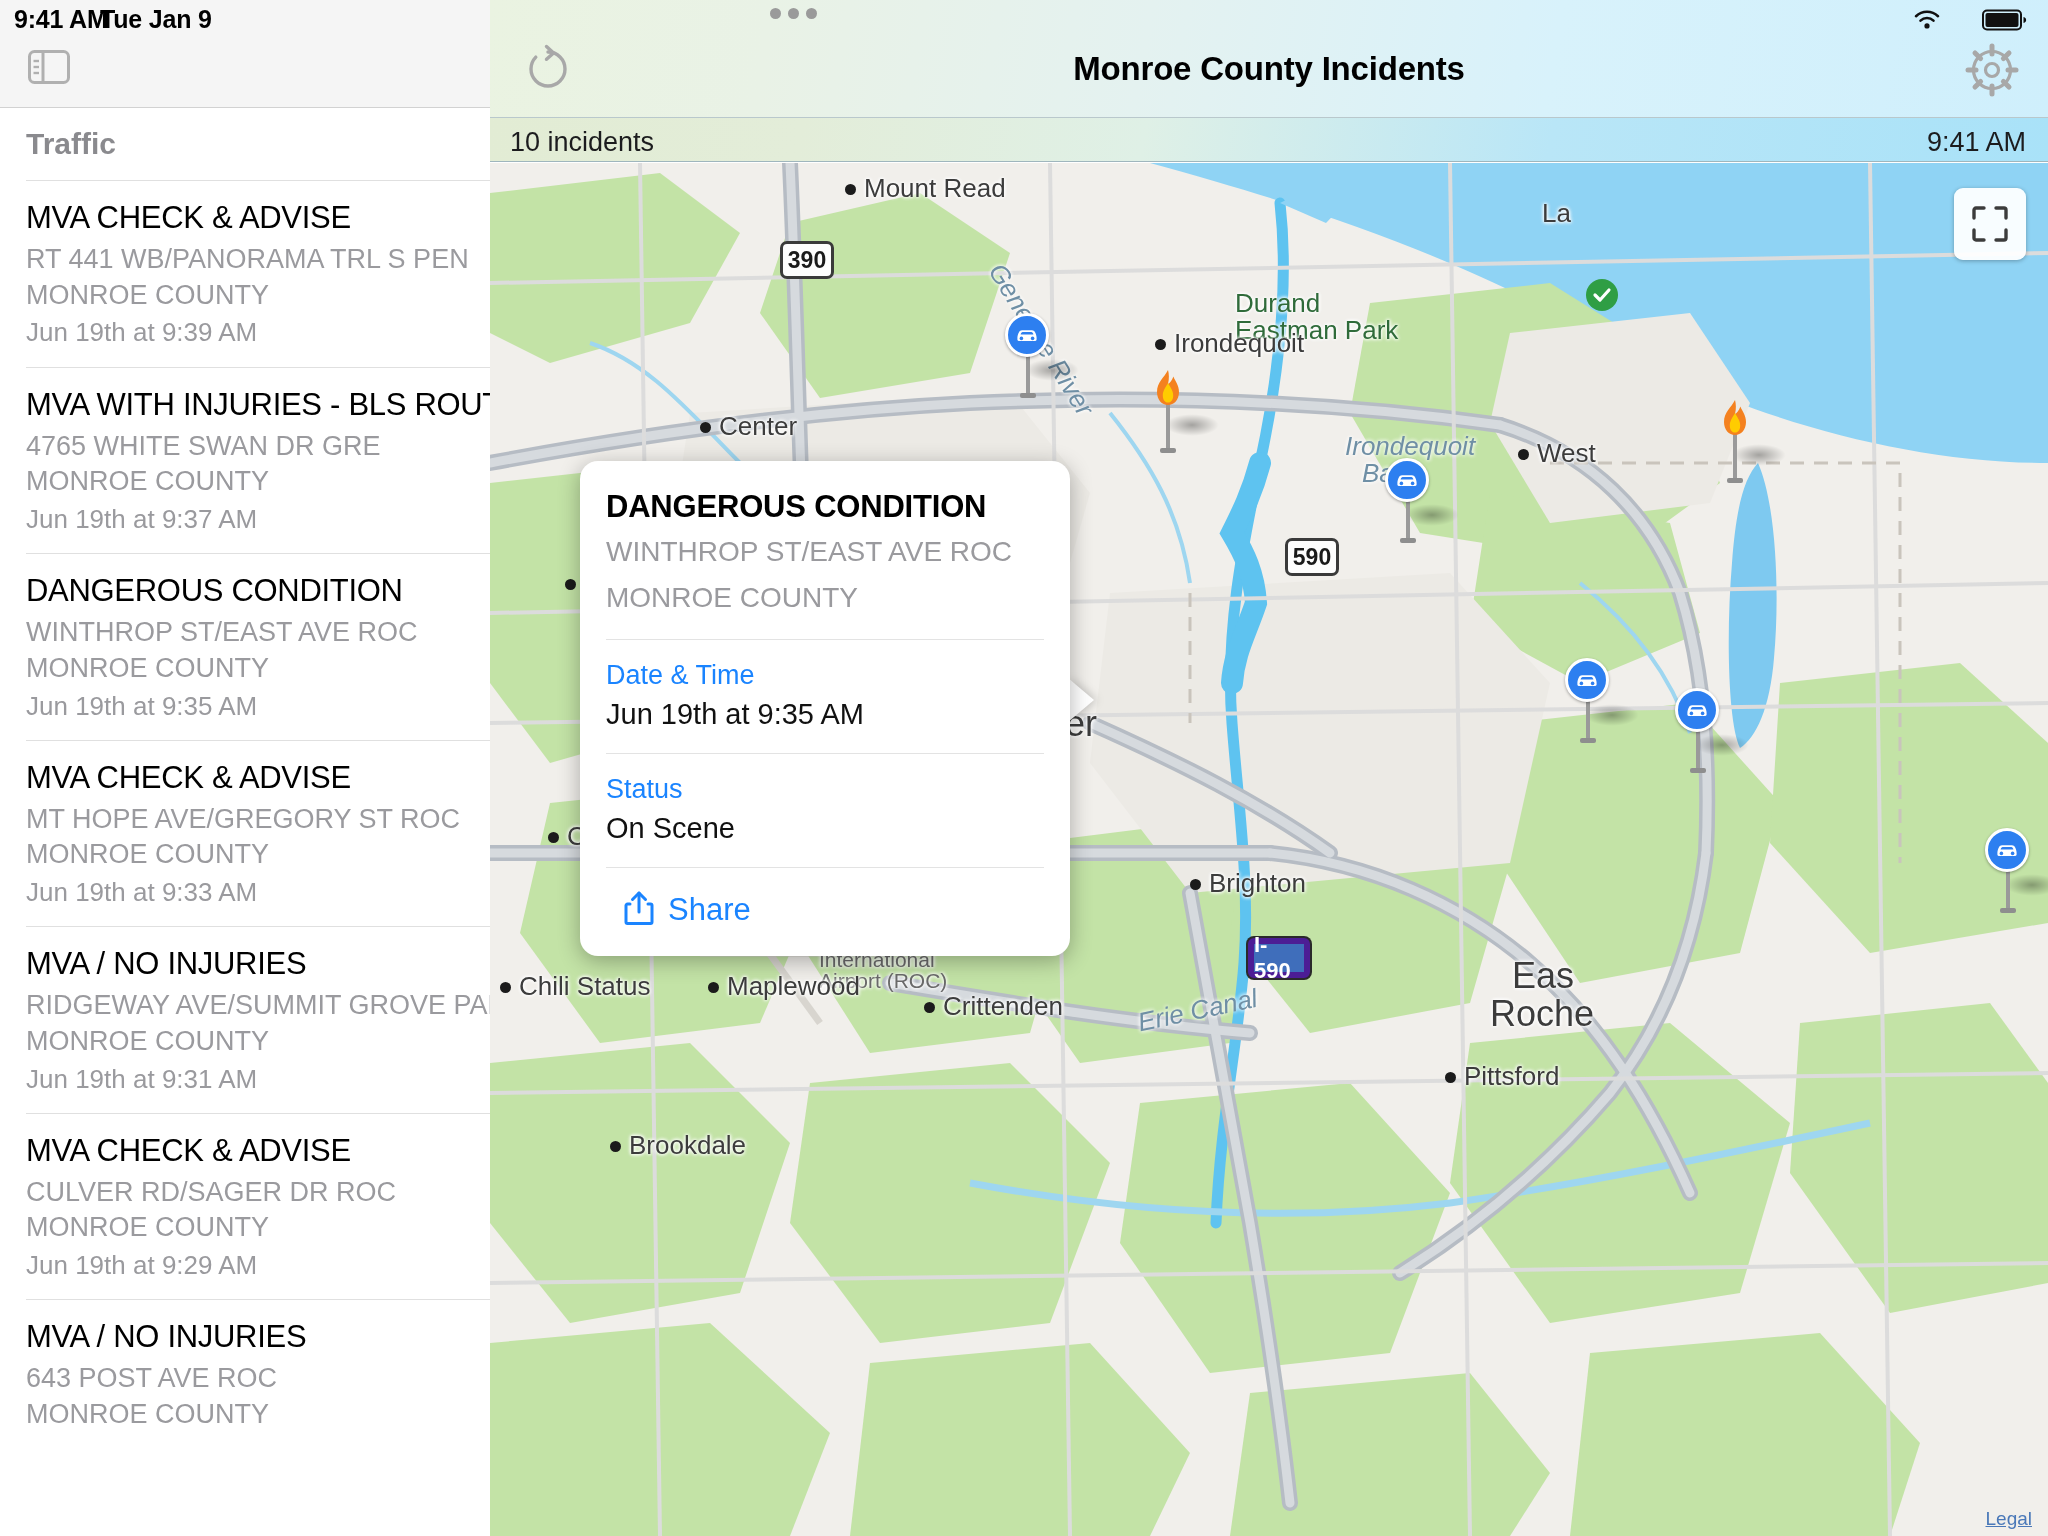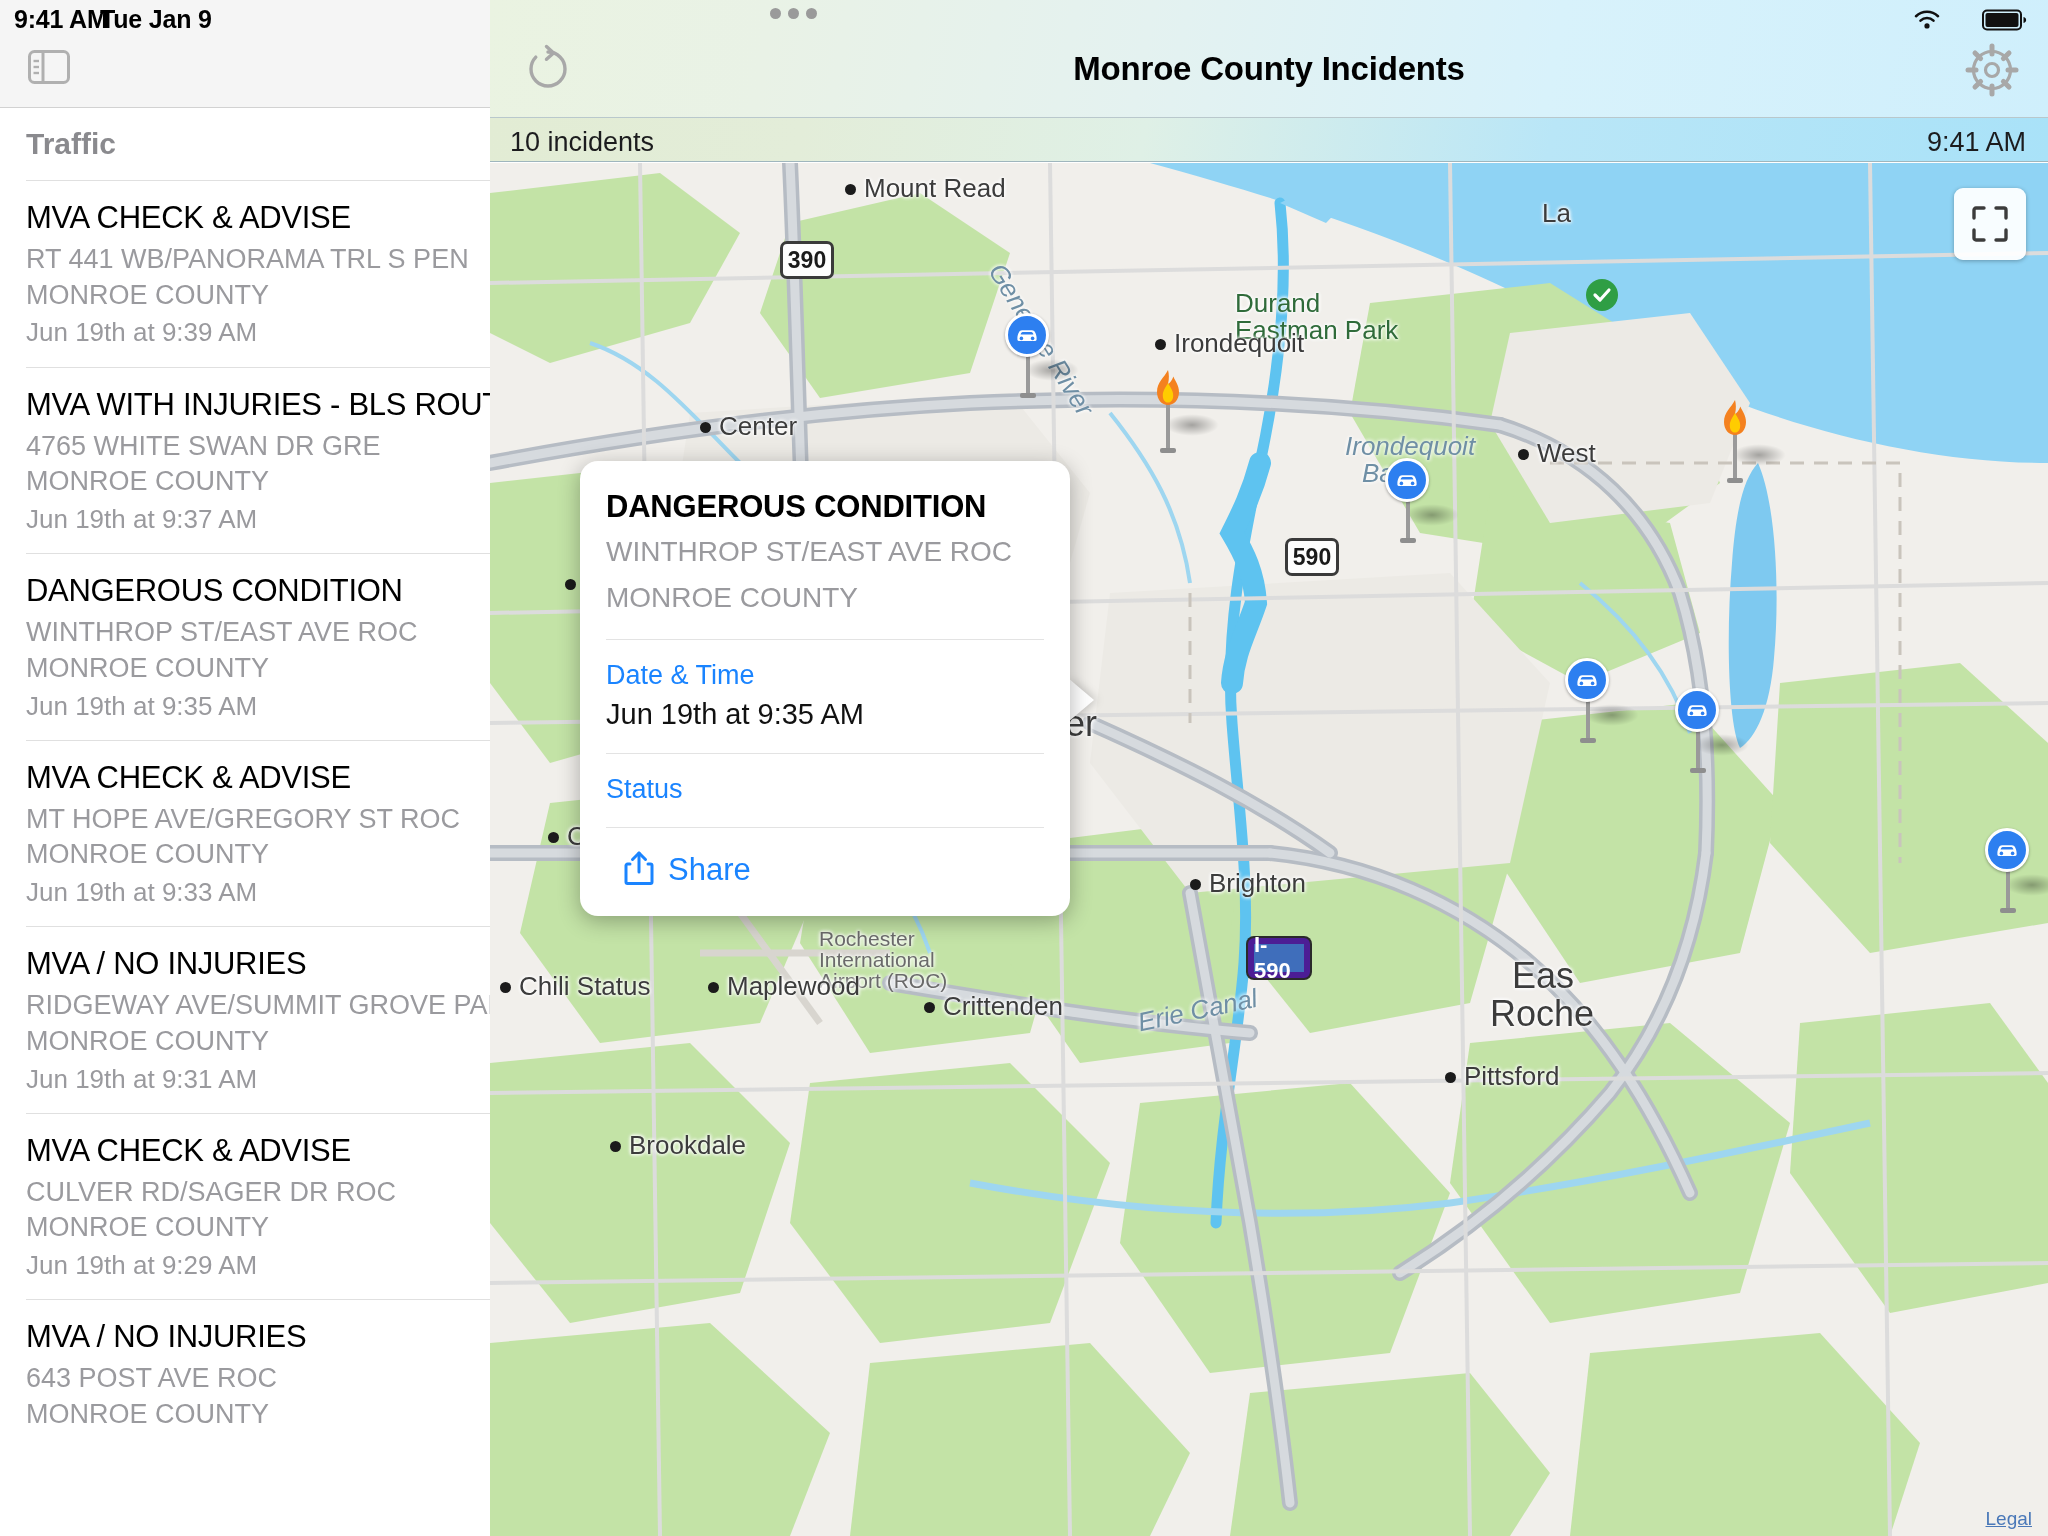--- a/index.html
+++ b/index.html
@@ -523,20 +523,21 @@
         <div class="co-rule"></div>
 
         <div class="co-field">
           <div class="co-label">Date &amp; Time</div>
           <div class="co-value">Jun 19th at 9:35 AM</div>
         </div>
         <div class="co-rule"></div>
 
         <div class="co-field">
           <div class="co-label">Status</div>
+          <div class="co-value">On Scene</div>
         </div>
         <div class="co-rule"></div>
 
         <div class="co-share">
           <span>
             <svg width="30" height="36" viewBox="0 0 30 36">
               <path d="M15 3 L15 22" fill="none" stroke="#1a84ff" stroke-width="3" stroke-linecap="round"></path>
               <path d="M8.5 9.5 L15 3 L21.5 9.5" fill="none" stroke="#1a84ff" stroke-width="3" stroke-linecap="round" stroke-linejoin="round"></path>
               <path d="M6 14 H3.5 C2.7 14 2 14.7 2 15.5 V32 C2 32.8 2.7 33.5 3.5 33.5 H26.5 C27.3 33.5 28 32.8 28 32 V15.5 C28 14.7 27.3 14 26.5 14 H24" fill="none" stroke="#1a84ff" stroke-width="3" stroke-linecap="round" stroke-linejoin="round"></path>
             </svg>

